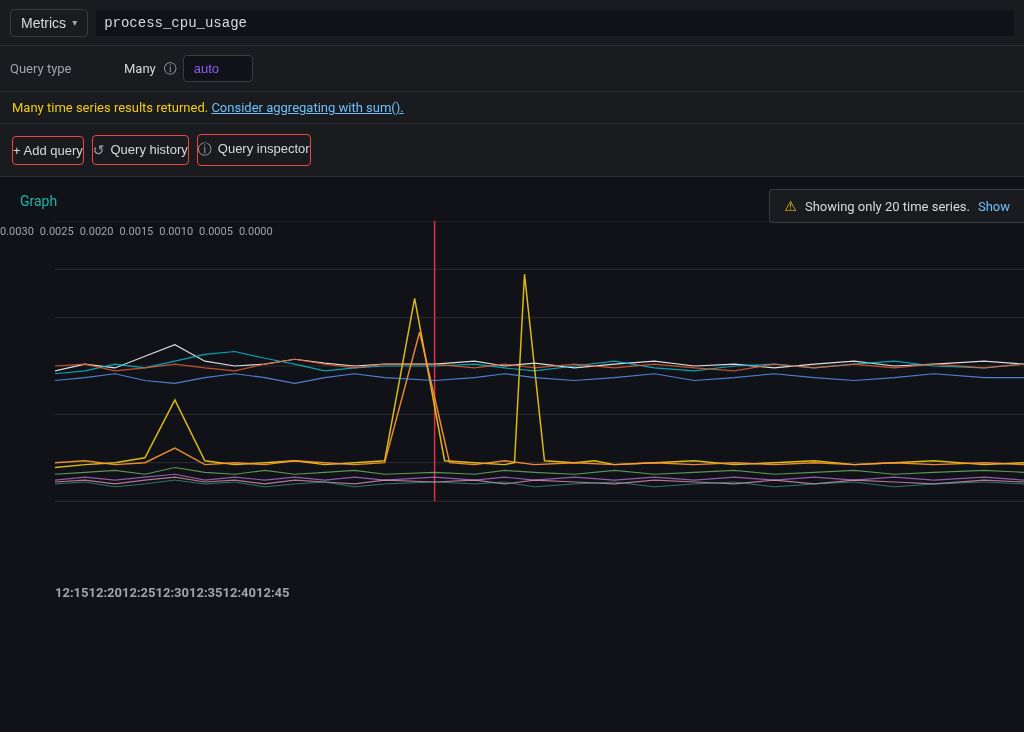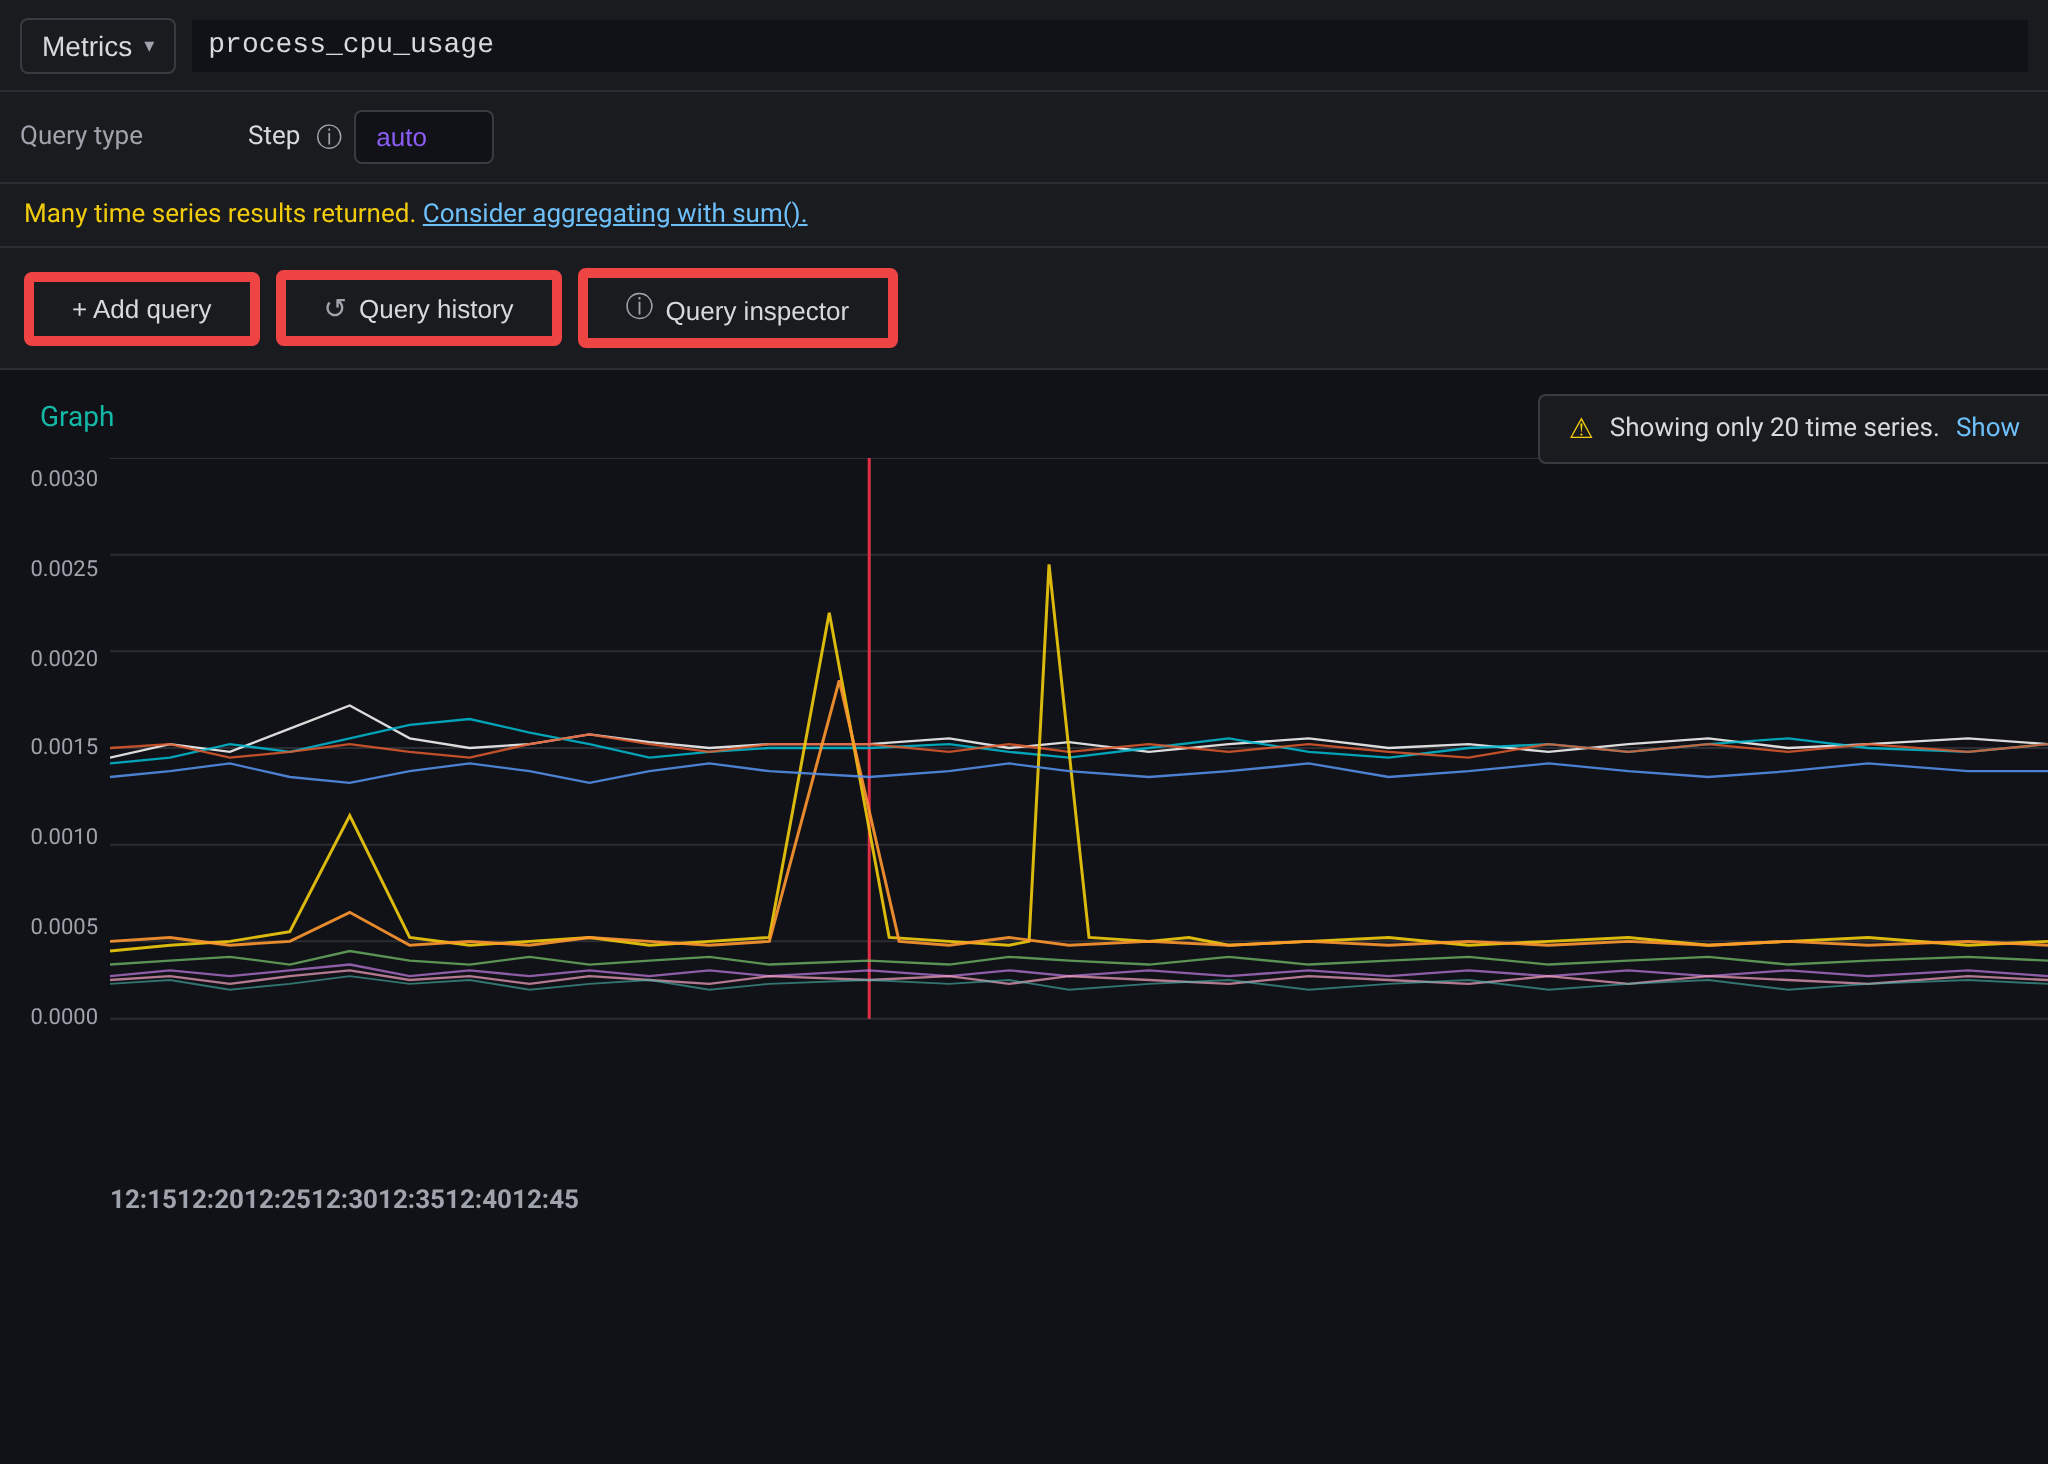--- a/index.html
+++ b/index.html
@@ -132,27 +132,27 @@
     .action-bar {
       background: #1a1b1e;
       border-bottom: 1px solid #2c2d33;
       padding: 10px 12px;
       display: flex;
       gap: 8px;
       align-items: center;
     }
     .action-btn {
       display: flex;
-      align-items: flex-end;
+      align-items: flex-start;
       gap: 6px;
       background: #1a1b1e;
-      border: 5px solid #ef4444;
+      border: 1px solid #ef4444;
       border-radius: 4px;
       color: #d8d9da;
-      padding: 6px 19px;
+      padding: 6px 0;
       cursor: pointer;
       font-size: 13px;
     }
     .action-btn .icon {
       font-size: 14px;
       color: #9fa3ac;
     }
 
     
     .chart-section {
@@ -205,21 +205,20 @@
     }
 
     
     .y-axis-labels {
       position: absolute;
       left: 0;
       top: 0;
       width: 55px;
       height: 290px;
       display: flex;
-      flex-direction: column;
       justify-content: space-between;
       padding: 4px 0;
     }
     .y-label {
       color: #9fa3ac;
       font-size: 11px;
       text-align: right;
       padding-right: 6px;
     }
 
@@ -239,21 +238,21 @@
   <button class="metrics-dropdown">
     <span>Metrics</span>
     <span class="chevron">▾</span>
   </button>
   <input class="query-input" type="text" value="process_cpu_usage" style="">
 </div>
 
 <div class="query-type-bar">
   <span class="query-type-label">Query type</span>
   <div class="step-group">
-    <span class="step-label">Step</span>
+    <span class="step-label">Many</span>
     <span class="step-info">ⓘ</span>
     <input class="step-input" type="text" value="auto" style="">
   </div>
 </div>
 
 <div class="warning-bar">
   <span class="warning-text">Many time series results returned.</span>
   <span class="warning-link">Consider aggregating with sum().</span>
 </div>
 

